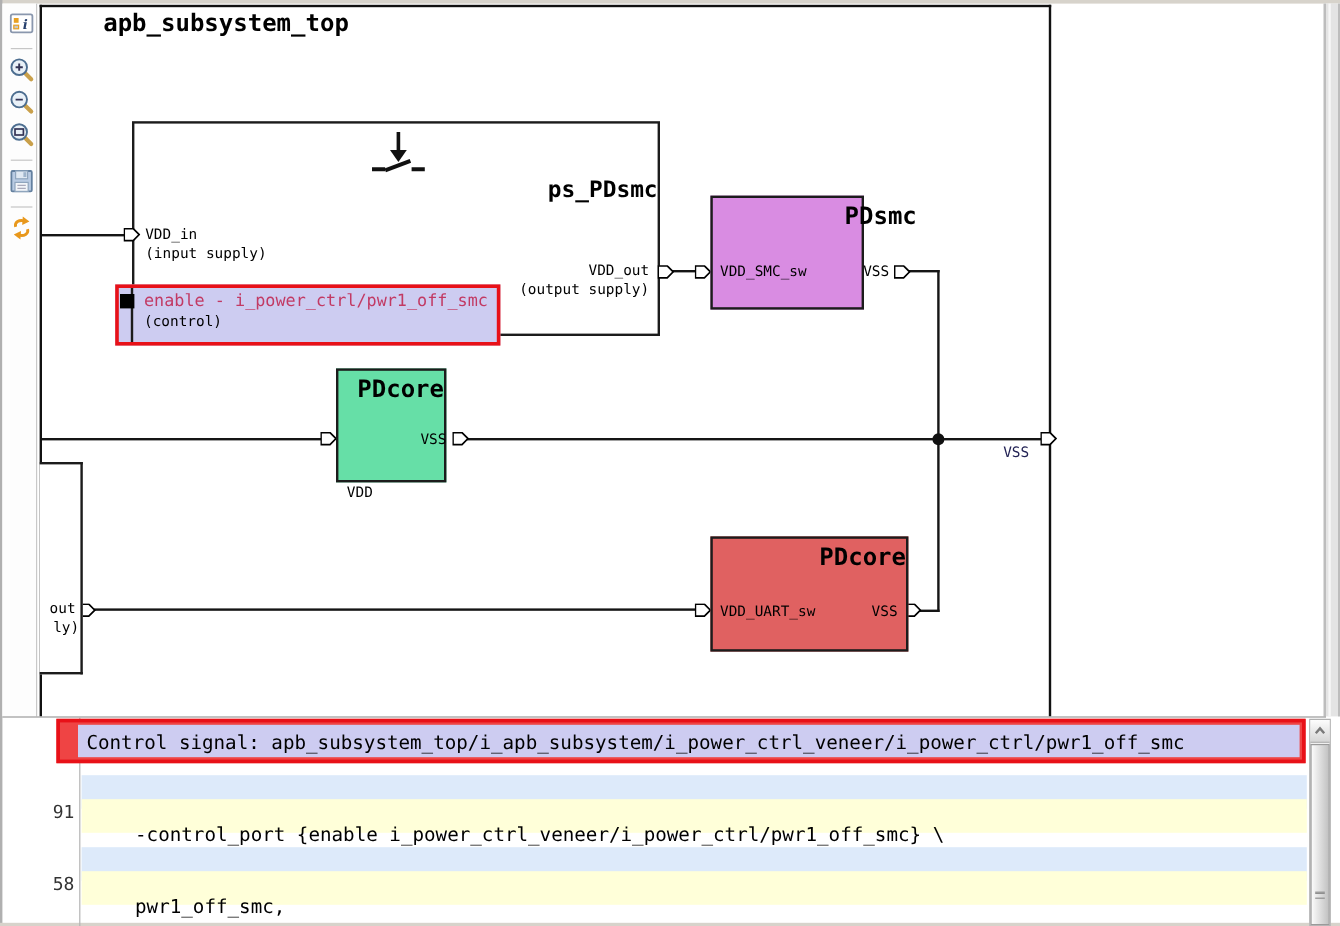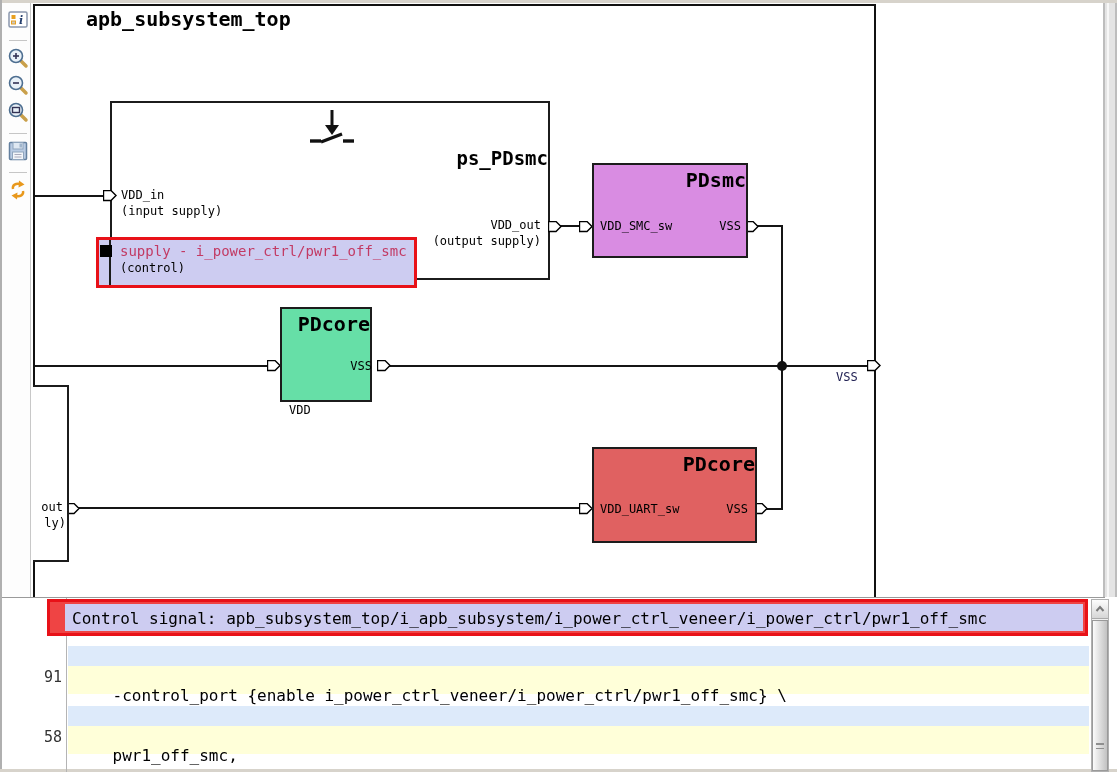--- a/index.html
+++ b/index.html
@@ -117,21 +117,21 @@
 
   <div class="port-label" style="left:121px;top:188px;">VDD_in</div>
   <div class="port-label" style="left:121px;top:204px;">(input supply)</div>
   <div class="port-label right" style="left:400px;top:218px;width:141px;">VDD_out</div>
   <div class="port-label right" style="left:400px;top:234px;width:141px;">(output supply)</div>
 
   <div class="abs" style="left:96px;top:237px;width:321px;height:51px;background:#cdccf1;border:3px solid #e81118;">
   </div>
   <div class="abs" style="left:109px;top:240px;width:2px;height:45px;background:#1c1c1c;"></div>
   <div class="abs" style="left:100px;top:245px;width:12px;height:12px;background:#000;"></div>
-  <div class="port-label" style="left:120px;top:244px;color:#c23a64;font-size:14px;">supply - i_power_ctrl/pwr1_off_smc</div>
+  <div class="port-label" style="left:120px;top:244px;color:#c23a64;font-size:14px;">enable - i_power_ctrl/pwr1_off_smc</div>
   <div class="port-label" style="left:120px;top:261px;">(control)</div>
 
   <svg class="abs" style="left:103px;top:190px;" width="14" height="12" viewBox="0 0 14 12">
       <polygon points="0.5,0.5 8,0.5 13,5.5 8,10.5 0.5,10.5" fill="#fff" stroke="#000" stroke-width="1.4"></polygon>
     </svg>
   <svg class="abs" style="left:548px;top:221px;" width="14" height="12" viewBox="0 0 14 12">
       <polygon points="0.5,0.5 8,0.5 13,5.5 8,10.5 0.5,10.5" fill="#fff" stroke="#000" stroke-width="1.4"></polygon>
     </svg>
   <svg class="abs" style="left:579px;top:221px;" width="14" height="12" viewBox="0 0 14 12">
       <polygon points="0.5,0.5 8,0.5 13,5.5 8,10.5 0.5,10.5" fill="#fff" stroke="#000" stroke-width="1.4"></polygon>
@@ -151,21 +151,21 @@
   <svg class="abs" style="left:754px;top:503px;" width="14" height="12" viewBox="0 0 14 12">
       <polygon points="0.5,0.5 8,0.5 13,5.5 8,10.5 0.5,10.5" fill="#fff" stroke="#000" stroke-width="1.4"></polygon>
     </svg>
   <svg class="abs" style="left:66px;top:503px;" width="14" height="12" viewBox="0 0 14 12">
       <polygon points="0.5,0.5 8,0.5 13,5.5 8,10.5 0.5,10.5" fill="#fff" stroke="#000" stroke-width="1.4"></polygon>
     </svg>
   <svg class="abs" style="left:867px;top:360px;" width="14" height="12" viewBox="0 0 14 12">
       <polygon points="0.5,0.5 8,0.5 13,5.5 8,10.5 0.5,10.5" fill="#fff" stroke="#000" stroke-width="1.4"></polygon>
     </svg>
 
-  <div class="block" style="left:592px;top:163px;width:156px;height:95px;background:#d98ce2;">
+  <div class="block" style="left:592px;top:163px;width:128px;height:95px;background:#d98ce2;padding-left:46px;">
     <div class="blk-title" style="position:absolute;top:3px;">PDsmc</div>
   </div>
   <div class="port-label" style="left:600px;top:219px;">VDD_SMC_sw</div>
   <div class="port-label right" style="left:690px;top:219px;width:51px;">VSS</div>
 
   <div class="block" style="left:280px;top:307px;width:92px;height:95px;background:#66dfa7;">
     <div class="blk-title" style="position:absolute;top:3px;">PDcore</div>
   </div>
   <div class="port-label" style="left:289px;top:359px;margin-top:44px;">VDD</div>
   <div class="port-label right" style="left:320px;top:359px;width:52px;">VSS</div>

